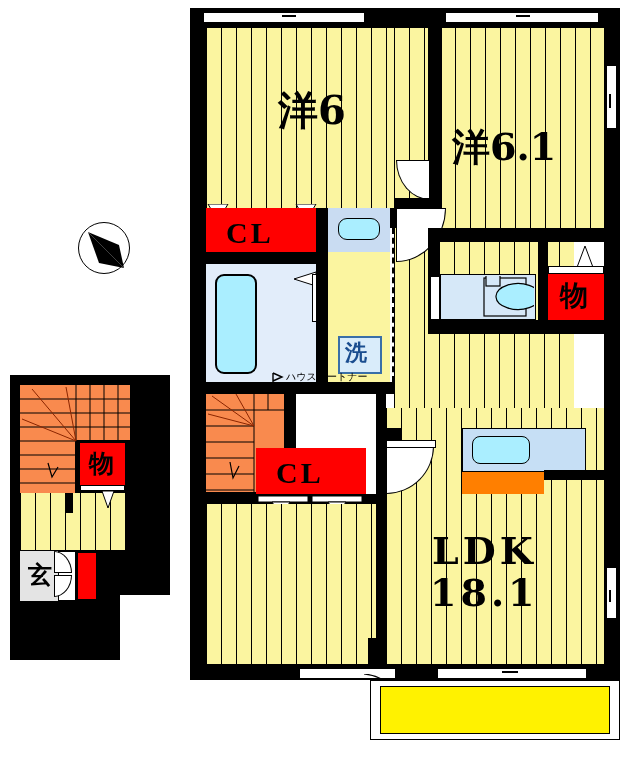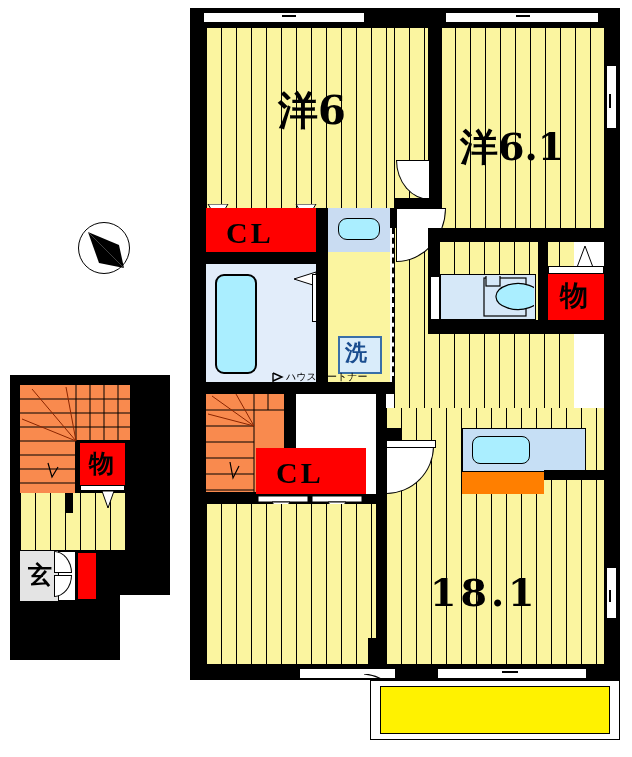--- a/index.html
+++ b/index.html
@@ -127,21 +127,21 @@
 
     <div class="abs window" style="left:14px;top:4px;width:160px;height:11px;"></div>
     <div class="win-mid" style="left:92px;top:7px;width:14px;height:2px;"></div>
 
     <svg class="abs" style="left:16px;top:196px;" width="130" height="18" viewBox="0 0 130 18">
       <polygon points="2,0 22,0 12,17" fill="#fff" stroke="#000" stroke-width="1"></polygon>
       <polygon points="90,0 110,0 100,17" fill="#fff" stroke="#000" stroke-width="1"></polygon>
     </svg>
 
     <div class="abs floor floor-lines" style="left:250px;top:20px;width:164px;height:200px;"></div>
-    <div class="label lbl-room" style="left:270px;top:120px;font-size:38px;">洋6.1</div>
+    <div class="label lbl-room" style="left:262px;top:120px;font-size:38px;">洋6.1</div>
 
     <div class="abs wall" style="left:238px;top:0;width:14px;height:200px;"></div>
 
     <div class="abs window" style="left:256px;top:4px;width:152px;height:11px;"></div>
     <div class="win-mid" style="left:326px;top:7px;width:14px;height:2px;"></div>
 
     <div class="abs window-v" style="left:416px;top:58px;width:11px;height:62px;"></div>
     <div class="win-mid" style="left:419px;top:86px;width:2px;height:14px;"></div>
 
     <div class="abs red" style="left:16px;top:200px;width:110px;height:44px;"></div>
@@ -230,20 +230,21 @@
     <div class="abs wall" style="left:186px;top:386px;width:10px;height:270px;"></div>
     <div class="abs slide-dash" style="left:190px;top:440px;width:2px;height:60px;"></div>
 
     <div class="abs window" style="left:110px;top:660px;width:95px;height:11px;"></div>
     <svg class="abs" style="left:172px;top:666px;" width="52" height="50" viewBox="0 0 52 50">
       <path d="M2 0 A46 46 0 0 1 44 44" stroke="#000" stroke-width="1.2" fill="none"></path>
       <line x1="44" y1="0" x2="44" y2="44" stroke="#000" stroke-width="1.2"></line>
     </svg>
 
     <div class="abs floor floor-lines" style="left:196px;top:400px;width:218px;height:256px;"></div>
+    <div class="label lbl-ldk" style="left:242px;top:524px;">LDK</div>
     <div class="label lbl-ldk" style="left:240px;top:566px;">18.1</div>
 
     <div class="abs door-arc arc-br" style="left:196px;top:438px;width:48px;height:48px;"></div>
     <div class="abs white" style="left:196px;top:432px;width:50px;height:8px;border:1px solid #000;"></div>
     <div class="abs wall" style="left:196px;top:420px;width:16px;height:12px;"></div>
 
     <div class="abs sink-box" style="left:272px;top:420px;width:124px;height:44px;"></div>
     <div class="abs sink-bowl" style="left:282px;top:428px;width:58px;height:28px;"></div>
     <div class="abs orange-solid" style="left:272px;top:464px;width:82px;height:22px;"></div>
     <div class="abs wall" style="left:354px;top:462px;width:60px;height:10px;"></div>

